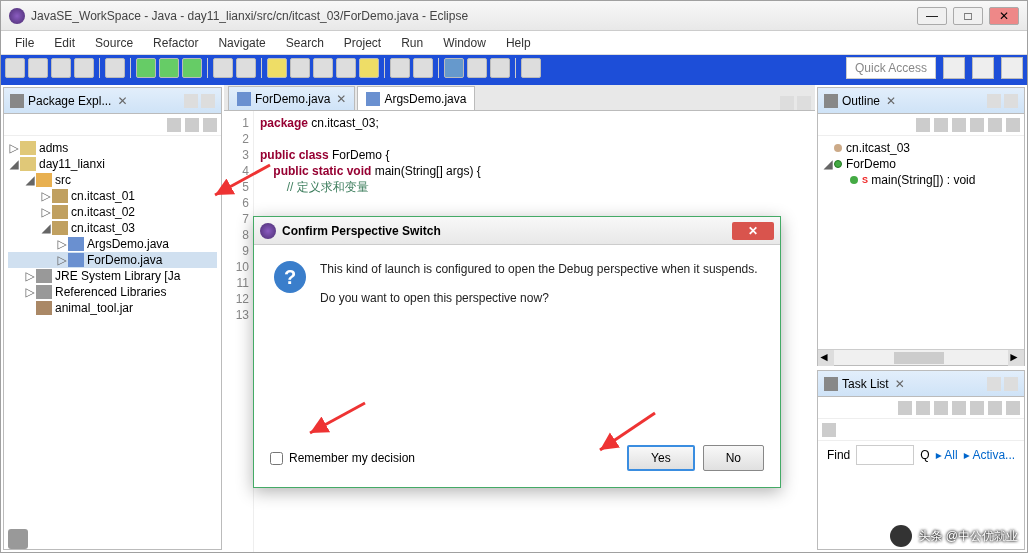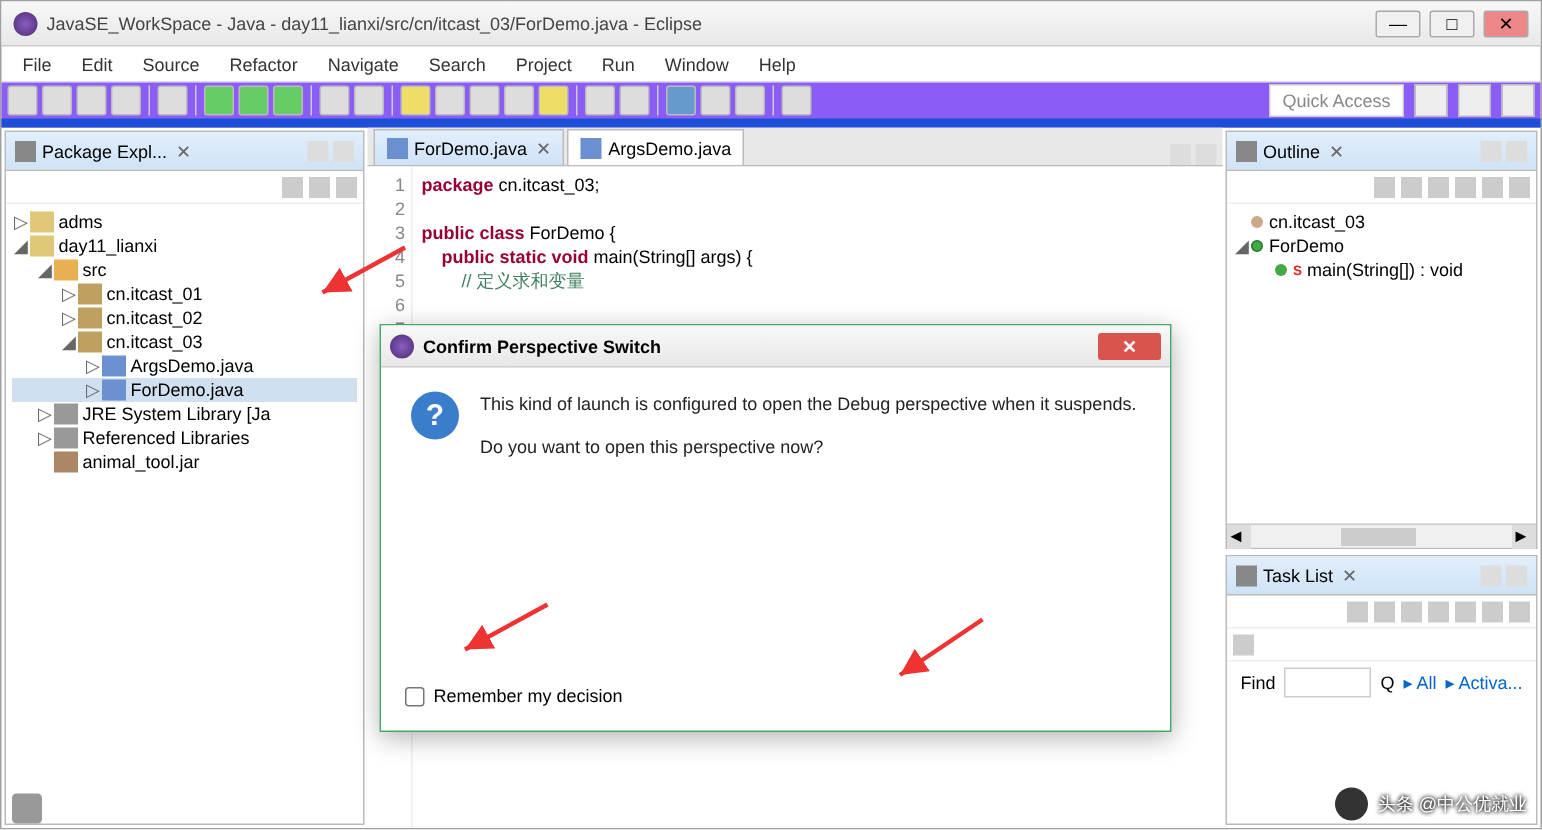--- a/index.html
+++ b/index.html
@@ -9,41 +9,41 @@
 .titlebar { height: 30px; background: linear-gradient(#f8f8f8,#e8e8e8); border-bottom: 1px solid #ccc; display: flex; align-items: center; padding: 0 8px; }
 .titlebar .eclipse-icon { width: 16px; height: 16px; background: radial-gradient(#8a5cc0,#4a2c70); border-radius: 50%; margin-right: 6px; }
 .titlebar .title { flex: 1; color: #444; }
 .winbtns { display: flex; gap: 6px; margin-left: auto; }
 .winbtn { width: 30px; height: 18px; border: 1px solid #aaa; background: #f0f0f0; display: flex; align-items: center; justify-content: center; border-radius: 2px; cursor: pointer; }
 .winbtn.close { background: #e88; }
 
 .menubar { height: 24px; border-bottom: 1px solid #ddd; display: flex; align-items: center; padding: 0 6px; gap: 4px; }
 .menubar span { padding: 2px 8px; color: #333; cursor: pointer; }
 
-.toolbar { height: 30px; border-bottom: 6px solid #1d4ed8; background: #8b5cf6; display: flex; align-items: center; padding: 0 4px; gap: 3px; }
+.toolbar { height: 30px; border-bottom: 4px solid #1d4ed8; background: #1d4ed8; display: flex; align-items: center; padding: 0 4px; gap: 3px; }
 .toolbar .tbtn { width: 20px; height: 20px; background: #ddd; border: 1px solid #bbb; border-radius: 2px; cursor: pointer; }
 .toolbar .tbtn.green { background: #6c6; }
 .toolbar .tbtn.blue { background: #69c; }
 .toolbar .tbtn.yellow { background: #ed6; }
 .toolbar .sep { width: 1px; height: 20px; background: #ccc; margin: 0 2px; }
 .toolbar .quick-access { margin-left: auto; border: 1px solid #ccc; padding: 3px 8px; color: #888; background: #fff; }
 .toolbar .persp { width: 22px; height: 22px; border: 1px solid #bbb; background: #eee; margin-left: 4px; cursor: pointer; }
 
 .main { flex: 1; display: flex; overflow: hidden; }
 
 .panel { border: 1px solid #bbb; margin: 2px; background: #fff; display: flex; flex-direction: column; }
 .panel-tab { height: 26px; background: linear-gradient(#e2eefb,#cfe3f7); border-bottom: 1px solid #bbb; display: flex; align-items: center; padding: 0 6px; gap: 4px; }
 .panel-tab .icon { width: 14px; height: 14px; background: #888; }
 .panel-tab .x { margin-left: 2px; color: #666; cursor: pointer; }
 .panel-tb { height: 22px; display: flex; align-items: center; justify-content: flex-end; padding: 0 4px; gap: 4px; border-bottom: 1px solid #eee; }
 .panel-tb .ic { width: 14px; height: 14px; background: #ccc; cursor: pointer; }
 .panel-min { display:flex; gap:3px; margin-left:auto;}
 .panel-min .ic { width:14px; height:14px; background:#ddd; cursor:pointer;}
 
-.pkg-explorer { width: 240px; }
+.pkg-explorer { width: 219px; }
 .tree { padding: 4px; overflow: auto; flex: 1; }
 .tree-item { display: flex; align-items: center; padding: 1px 0; cursor: pointer; white-space: nowrap; }
 .tree-item .arrow { width: 12px; color: #666; text-align: center; }
 .tree-item .ticon { width: 16px; height: 14px; margin-right: 3px; }
 .ticon.proj { background: #e0c878; }
 .ticon.folder { background: #e8b050; }
 .ticon.pkg { background: #c0a060; }
 .ticon.jfile { background: #6a90d0; }
 .ticon.lib { background: #999; }
 .ticon.jar { background: #a86; }
@@ -363,20 +363,24 @@
     <div class="msg">
       <p>This kind of launch is configured to open the Debug perspective when it suspends.</p>
       <p>Do you want to open this perspective now?</p>
     </div>
   </div>
   <div class="dlg-foot">
     <label>
       <input type="checkbox" style="">
       <span>Remember my decision</span>
     </label>
+    <div class="dlg-btns">
+      <button class="dlg-btn primary">Yes</button>
+      <button class="dlg-btn">No</button>
+    </div>
   </div>
 </div>
 
 <svg class="red-arrow" style="left:200px;top:160px;width:80px;height:50px">
     <defs>
       <marker id="ah1" markerWidth="8" markerHeight="8" refX="6" refY="3" orient="auto">
         <path d="M0,0 L6,3 L0,6 Z" fill="#e33"></path>
       </marker>
     </defs>
     <line x1="70" y1="5" x2="15" y2="35" stroke="#e33" stroke-width="3" marker-end="url(#ah1)"></line>

